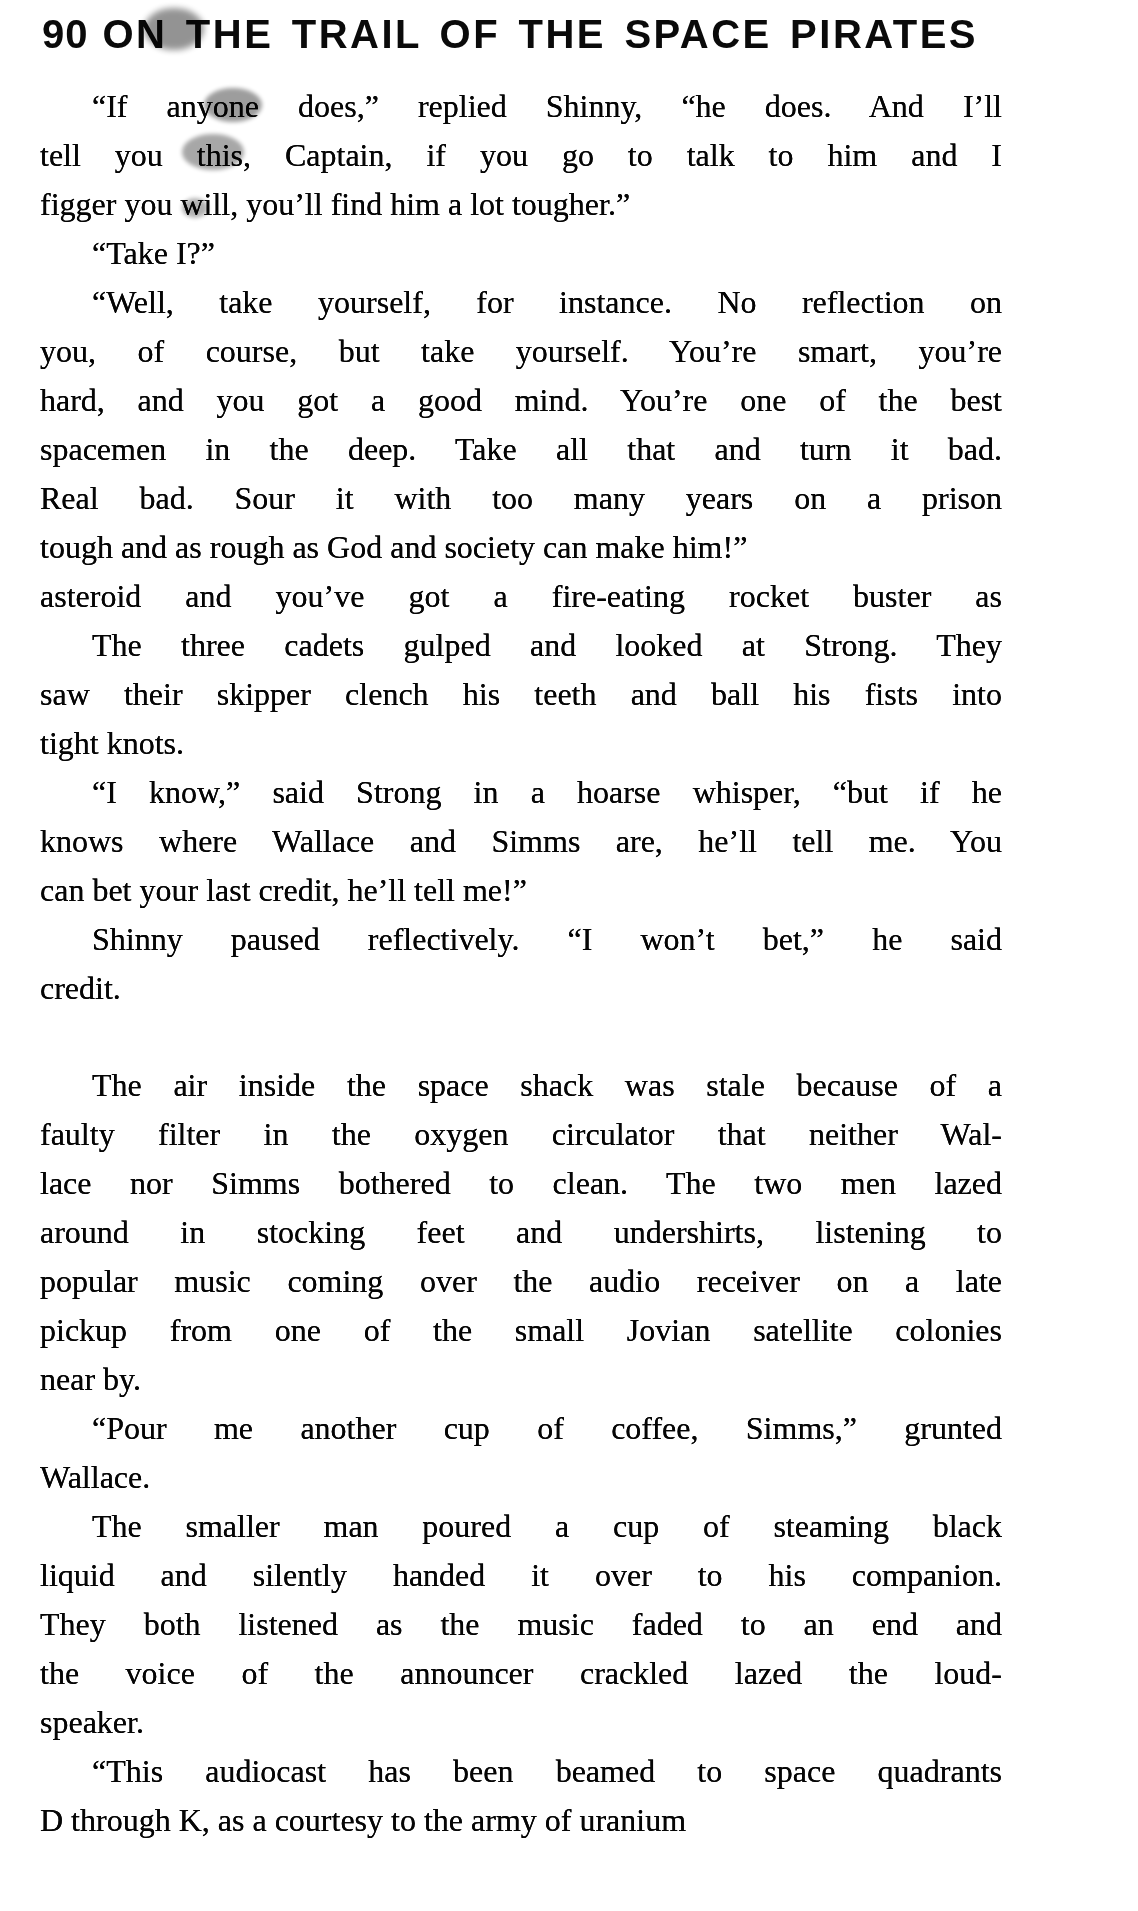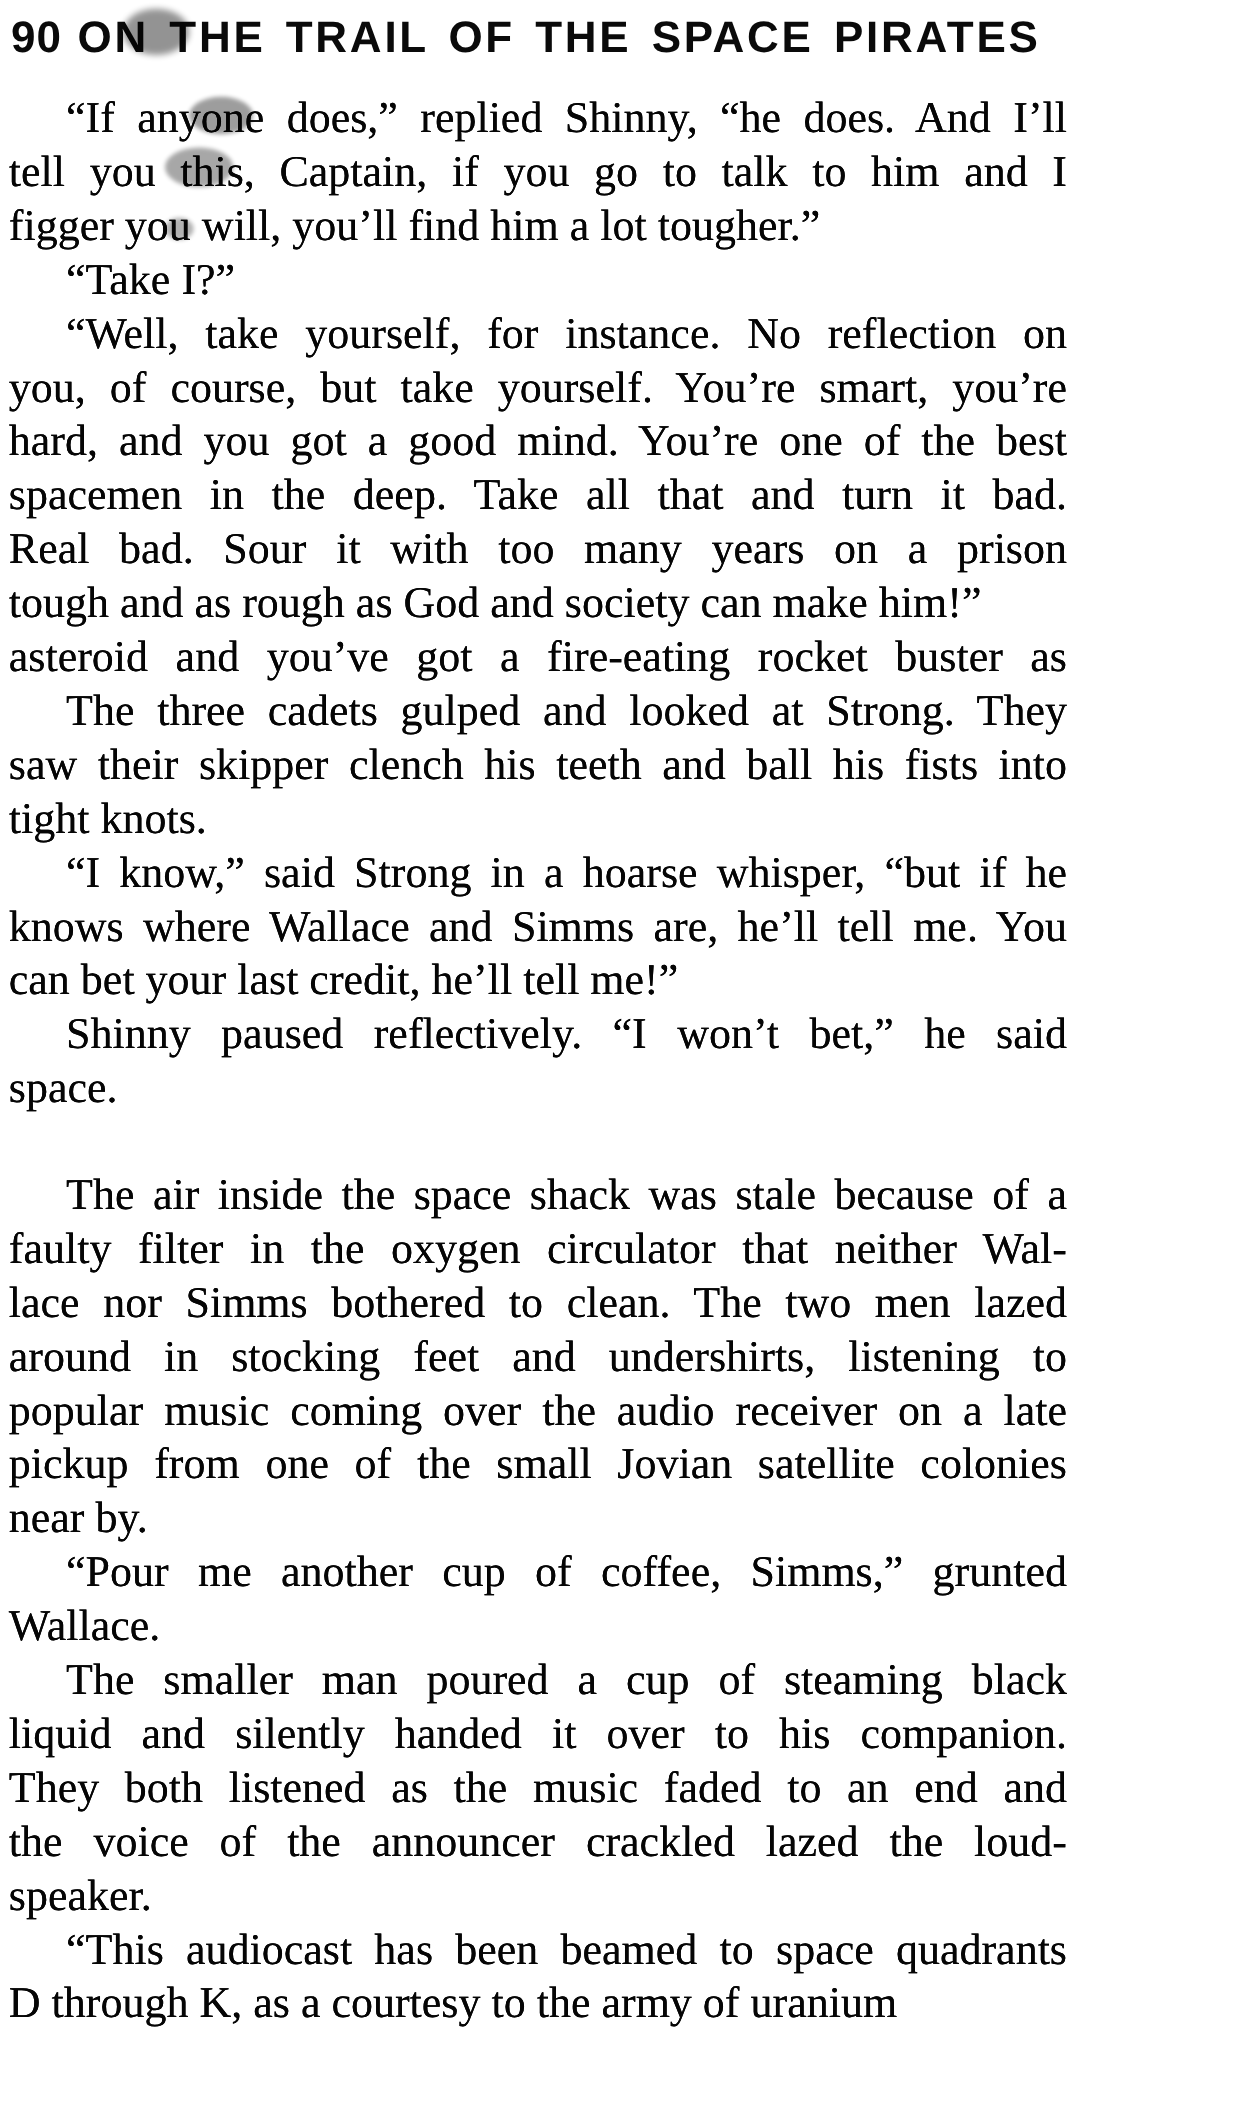--- a/index.html
+++ b/index.html
@@ -11,20 +11,21 @@
     font-family: "Liberation Serif", serif;
     overflow: hidden;
     position: relative;
   }
   .page {
     box-sizing: border-box;
     width: 992px;
     height: 1911px;
     padding: 10px 22px 0 8px;
     position: relative;
+    margin-left: 32px;
   }
   
   .page-header {
     display: flex;
     align-items: baseline;
     font-family: "Liberation Sans", sans-serif;
     font-weight: 700;
     font-size: 40px;
     line-height: 48px;
     color: #0a0a0a;
@@ -38,21 +39,21 @@
     flex: 1;
     margin-left: 14px;
     letter-spacing: 2.5px;
     text-align: justify;
     text-align-last: justify;
     white-space: normal;
   }
   
   .page-body {
     margin-top: 24px;
-    font-size: 40px;
+    font-size: 32px;
     line-height: 49px;
     text-shadow: 0 0 0.4px #000;
   }
   .text-section { }
   .text-section + .text-section { margin-top: 48px; }
   .paragraph { }
   .line {
     text-align: justify;
     text-align-last: justify;
   }
@@ -105,21 +106,21 @@
           <div class="line">saw their skipper clench his teeth and ball his fists into</div>
           <div class="line last">tight knots.</div>
         </div>
         <div class="paragraph">
           <div class="line first">“I know,” said Strong in a hoarse whisper, “but if he</div>
           <div class="line">knows where Wallace and Simms are, he’ll tell me. You</div>
           <div class="line last">can bet your last credit, he’ll tell me!”</div>
         </div>
         <div class="paragraph">
           <div class="line first">Shinny paused reflectively. “I won’t bet,” he said</div>
-          <div class="line last">space.</div>
+          <div class="line last">credit.</div>
         </div>
       </section>
       <section class="text-section">
         <div class="paragraph">
           <div class="line first">The air inside the space shack was stale because of a</div>
           <div class="line">faulty filter in the oxygen circulator that neither Wal-</div>
           <div class="line">lace nor Simms bothered to clean. The two men lazed</div>
           <div class="line">around in stocking feet and undershirts, listening to</div>
           <div class="line">popular music coming over the audio receiver on a late</div>
           <div class="line">pickup from one of the small Jovian satellite colonies</div>

